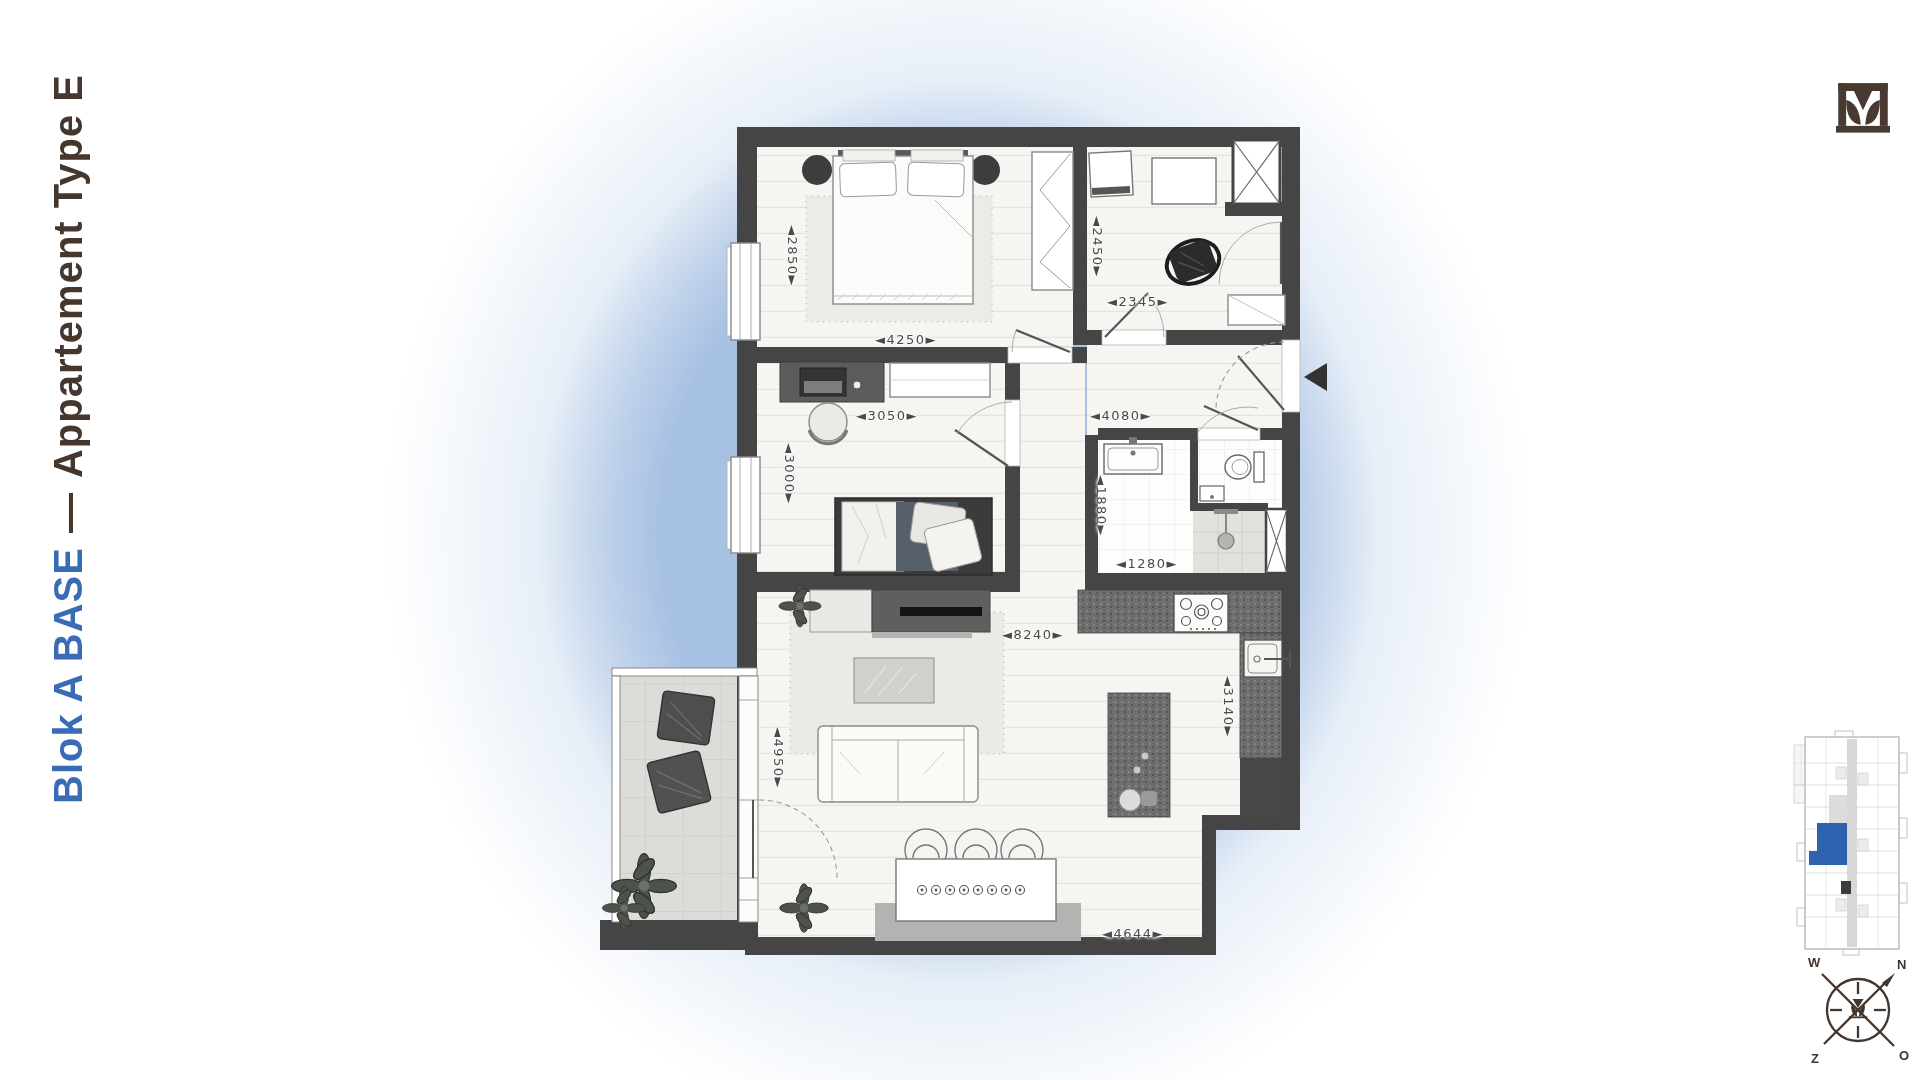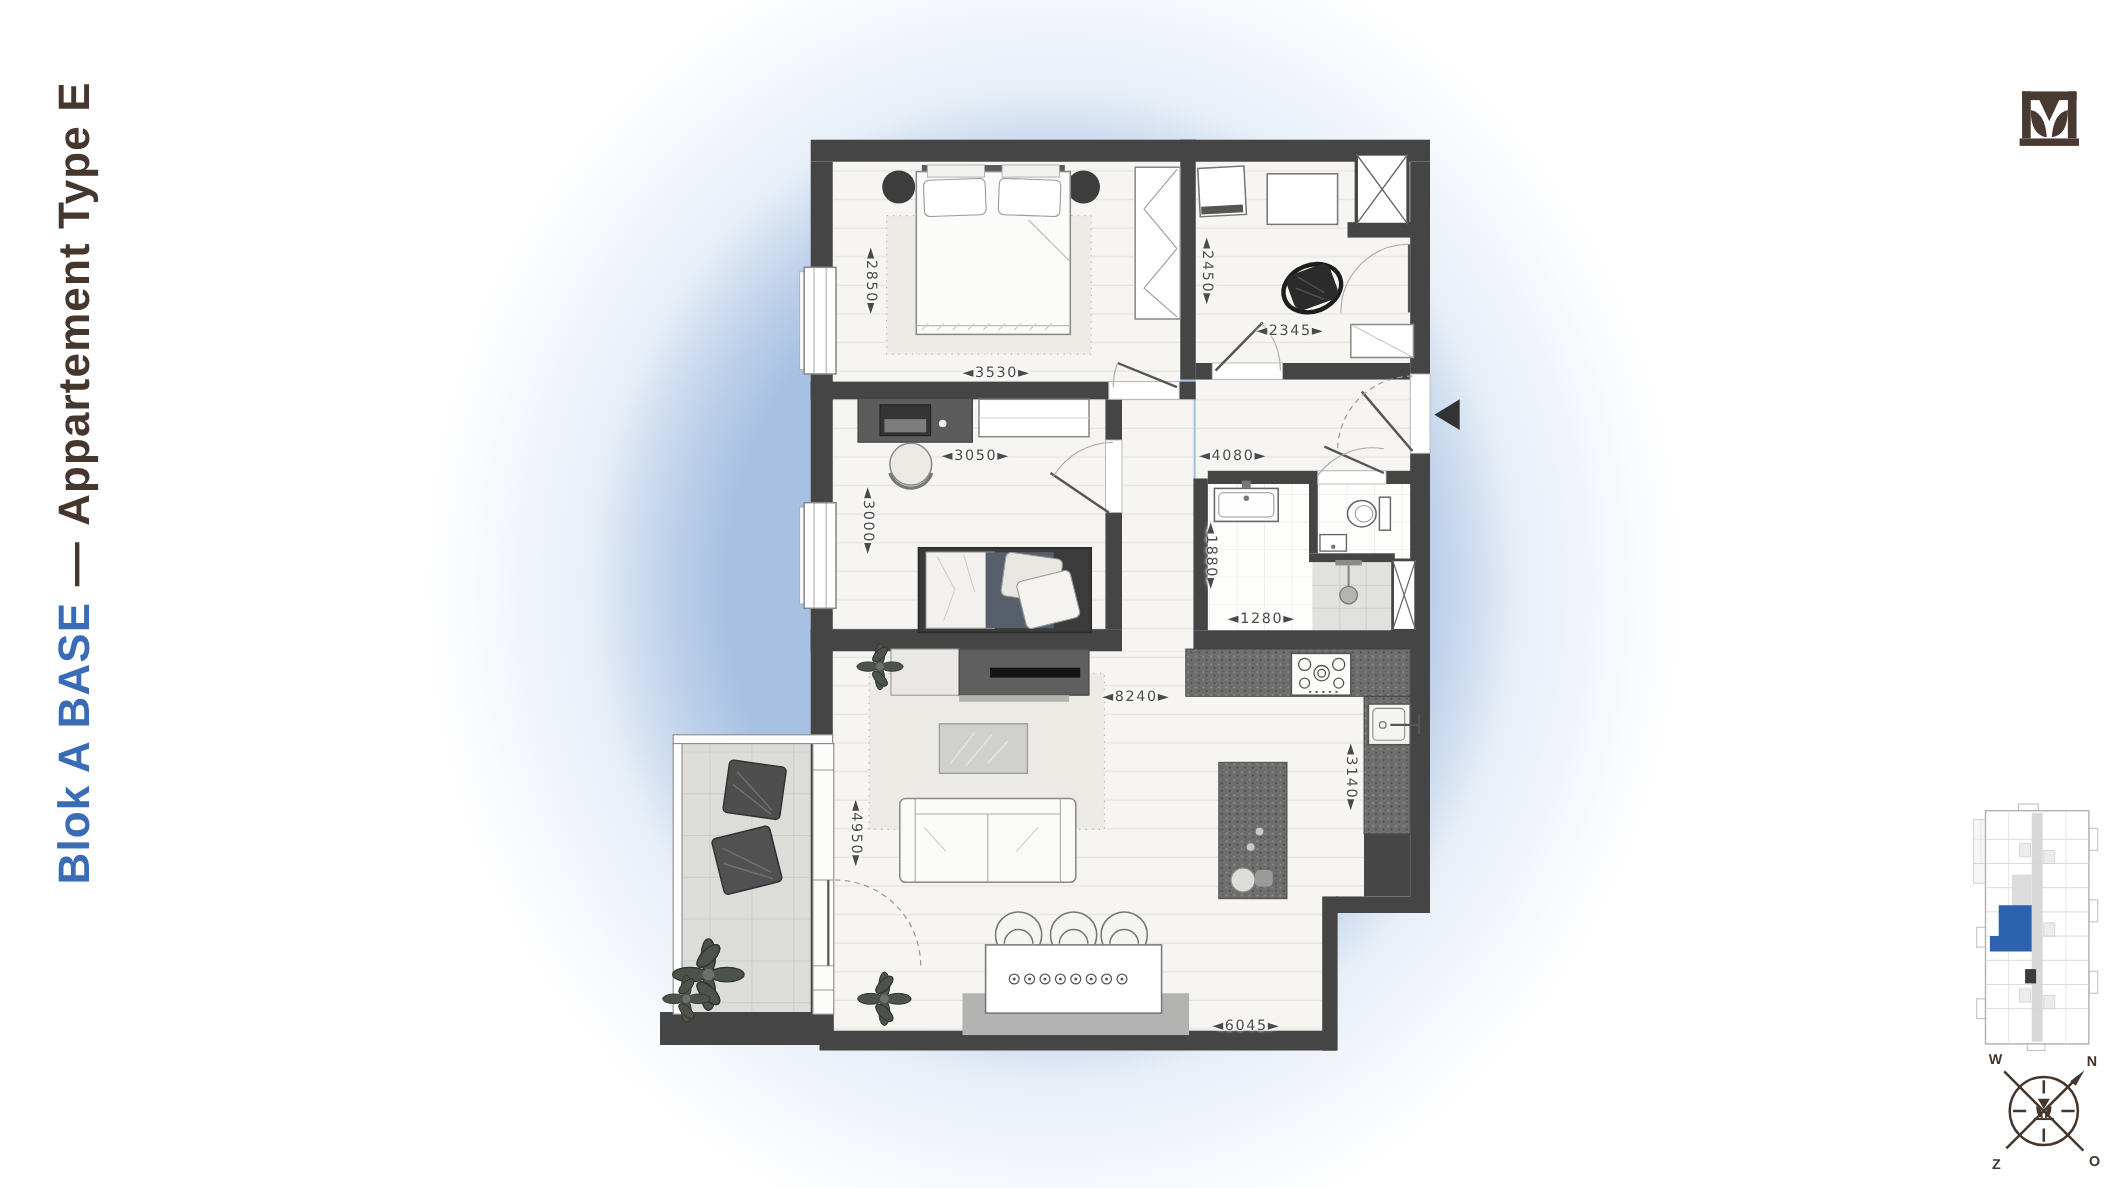--- a/index.html
+++ b/index.html
@@ -291,32 +291,32 @@
       <path d="M668,704 l36,30 M666,716 l38,22" stroke="#6d6d6d" stroke-width="1.4" transform="rotate(8 686 718)"></path>
       <rect x="652" y="756" width="54" height="52" rx="4" fill="#515151" stroke="#333333" stroke-width="1.4" transform="rotate(-14 679 782)"></rect>
       <path d="M660,766 l38,32 M658,780 l40,24" stroke="#6f6f6f" stroke-width="1.4" transform="rotate(-14 679 782)"></path>
       <use href="#plant" transform="translate(644,886) scale(1.2)"></use>
       <use href="#plant" transform="translate(624,908) scale(0.8)"></use>
     </g>
   </svg>
 
   <div>
     <span class="dim v" style="left:792px;top:256px">◄2850►</span>
-    <span class="dim" style="left:906px;top:339px">◄3530►</span>
+    <span class="dim" style="left:906px;top:339px">◄4250►</span>
     <span class="dim v" style="left:1097px;top:247px">◄2450►</span>
-    <span class="dim" style="left:1173px;top:301px">◄2345►</span>
+    <span class="dim" style="left:1138px;top:301px">◄2345►</span>
     <span class="dim" style="left:887px;top:415px">◄3050►</span>
     <span class="dim v" style="left:789px;top:474px">◄3000►</span>
     <span class="dim" style="left:1121px;top:415px">◄4080►</span>
     <span class="dim v" style="left:1101px;top:506px">◄1880►</span>
     <span class="dim" style="left:1147px;top:563px">◄1280►</span>
     <span class="dim" style="left:1033px;top:634px">◄8240►</span>
     <span class="dim v" style="left:1228px;top:707px">◄3140►</span>
     <span class="dim v" style="left:778px;top:758px">◄4950►</span>
-    <span class="dim" style="left:1133px;top:933px">◄6045►</span>
+    <span class="dim" style="left:1133px;top:933px">◄4644►</span>
   </div>
 
   <svg width="54" height="58" viewBox="0 0 48 46" style="position:absolute;left:1836px;top:80px">
     <g fill="#483a30">
       <rect x="2" y="0" width="44" height="7"></rect>
       <rect x="2" y="0" width="7" height="38"></rect>
       <rect x="39" y="0" width="7" height="38"></rect>
       <rect x="-2" y="38" width="52" height="6"></rect>
       <polygon points="16,7 32,7 24,24"></polygon>
       <path d="M22,37 C13,36 9,28 9,15 C17,17 21,24 22,37 Z"></path>

